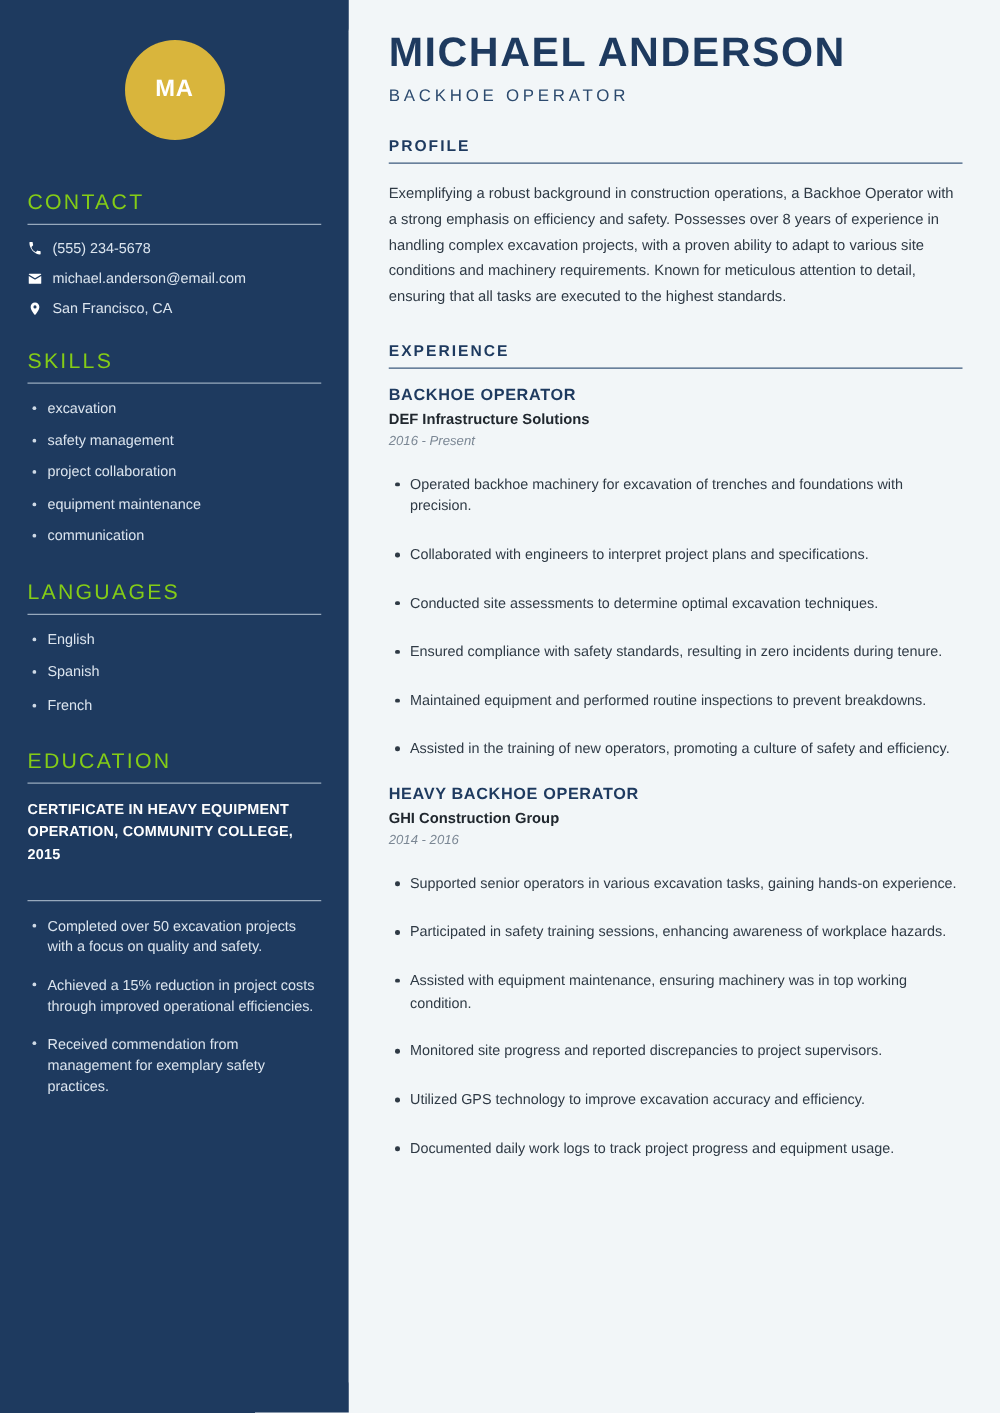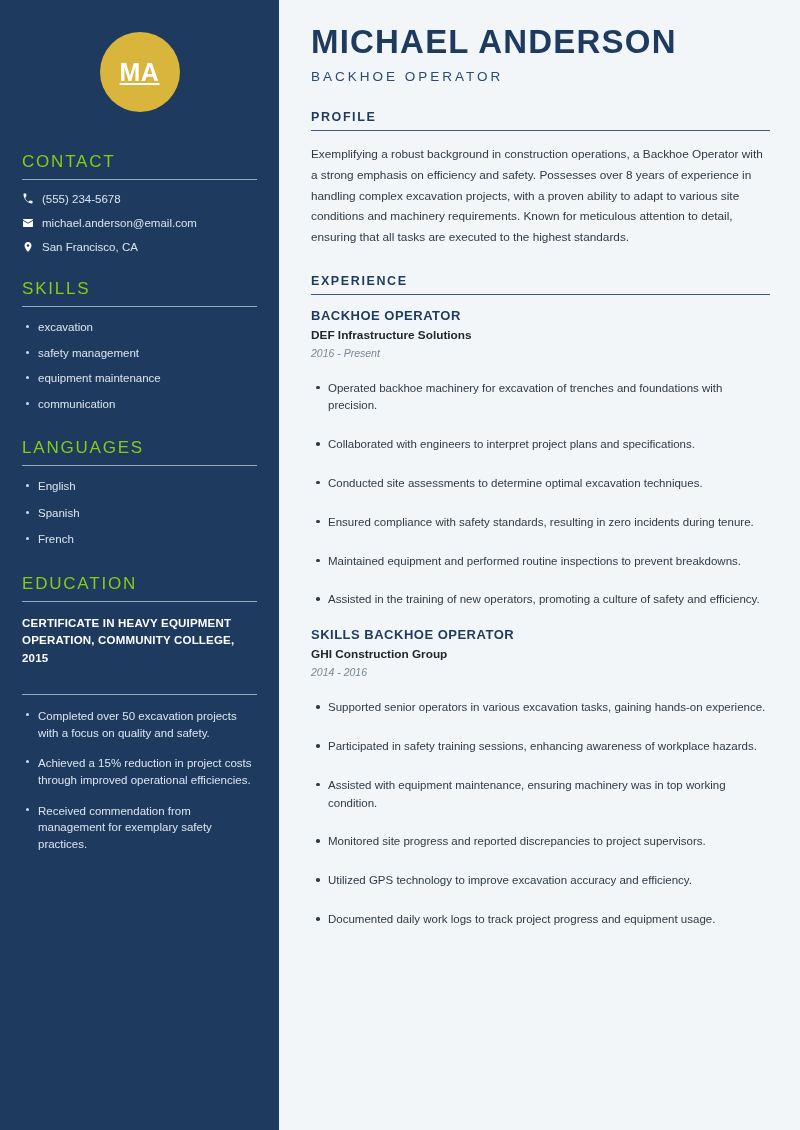--- a/index.html
+++ b/index.html
@@ -17,21 +17,21 @@
     flex:0 0 279px;
     background:#1e3a5f;
     padding:0 22px;
     color:#dfe7ef;
   }
   .avatar-wrap { display:flex; justify-content:center; margin-top:32px; margin-bottom:40px; }
   .avatar {
     width:80px; height:80px; border-radius:50%;
     background:#d9b53c;
     display:flex; align-items:center; justify-content:center;
-    color:#ffffff; font-size:25px; font-weight:bold; letter-spacing:0.5px;text-decoration:underline;
+    color:#ffffff; font-size:19px; font-weight:bold; letter-spacing:0.5px;
   }
   .sb-section { margin-bottom:26px; }
   .sb-heading {
     color:#84cc16;
     font-size:17px;
     font-weight:normal;
     letter-spacing:1.8px;
     padding-bottom:7px;
   }
   .sb-rule { height:1px; background:#97a9bd; margin-bottom:13px; }
@@ -187,20 +187,21 @@
         <span>San Francisco, CA</span>
       </div>
     </section>
 
     <section class="sb-section">
       <div class="sb-heading">SKILLS</div>
       <div class="sb-rule"></div>
       <ul class="sb-list">
         <li>excavation</li>
         <li>safety management</li>
+        <li>project collaboration</li>
         <li>equipment maintenance</li>
         <li>communication</li>
       </ul>
     </section>
 
     <section class="sb-section">
       <div class="sb-heading">LANGUAGES</div>
       <div class="sb-rule"></div>
       <ul class="sb-list tight">
         <li>English</li>
@@ -249,21 +250,21 @@
           <li>Operated backhoe machinery for excavation of trenches and foundations with precision.</li>
           <li>Collaborated with engineers to interpret project plans and specifications.</li>
           <li>Conducted site assessments to determine optimal excavation techniques.</li>
           <li>Ensured compliance with safety standards, resulting in zero incidents during tenure.</li>
           <li>Maintained equipment and performed routine inspections to prevent breakdowns.</li>
           <li>Assisted in the training of new operators, promoting a culture of safety and efficiency.</li>
         </ul>
       </div>
 
       <div class="job">
-        <div class="job-title">SKILLS BACKHOE OPERATOR</div>
+        <div class="job-title">HEAVY BACKHOE OPERATOR</div>
         <div class="job-company">GHI Construction Group</div>
         <div class="job-dates">2014 - 2016</div>
         <ul class="job-bullets">
           <li>Supported senior operators in various excavation tasks, gaining hands-on experience.</li>
           <li>Participated in safety training sessions, enhancing awareness of workplace hazards.</li>
           <li>Assisted with equipment maintenance, ensuring machinery was in top working condition.</li>
           <li>Monitored site progress and reported discrepancies to project supervisors.</li>
           <li>Utilized GPS technology to improve excavation accuracy and efficiency.</li>
           <li>Documented daily work logs to track project progress and equipment usage.</li>
         </ul>

